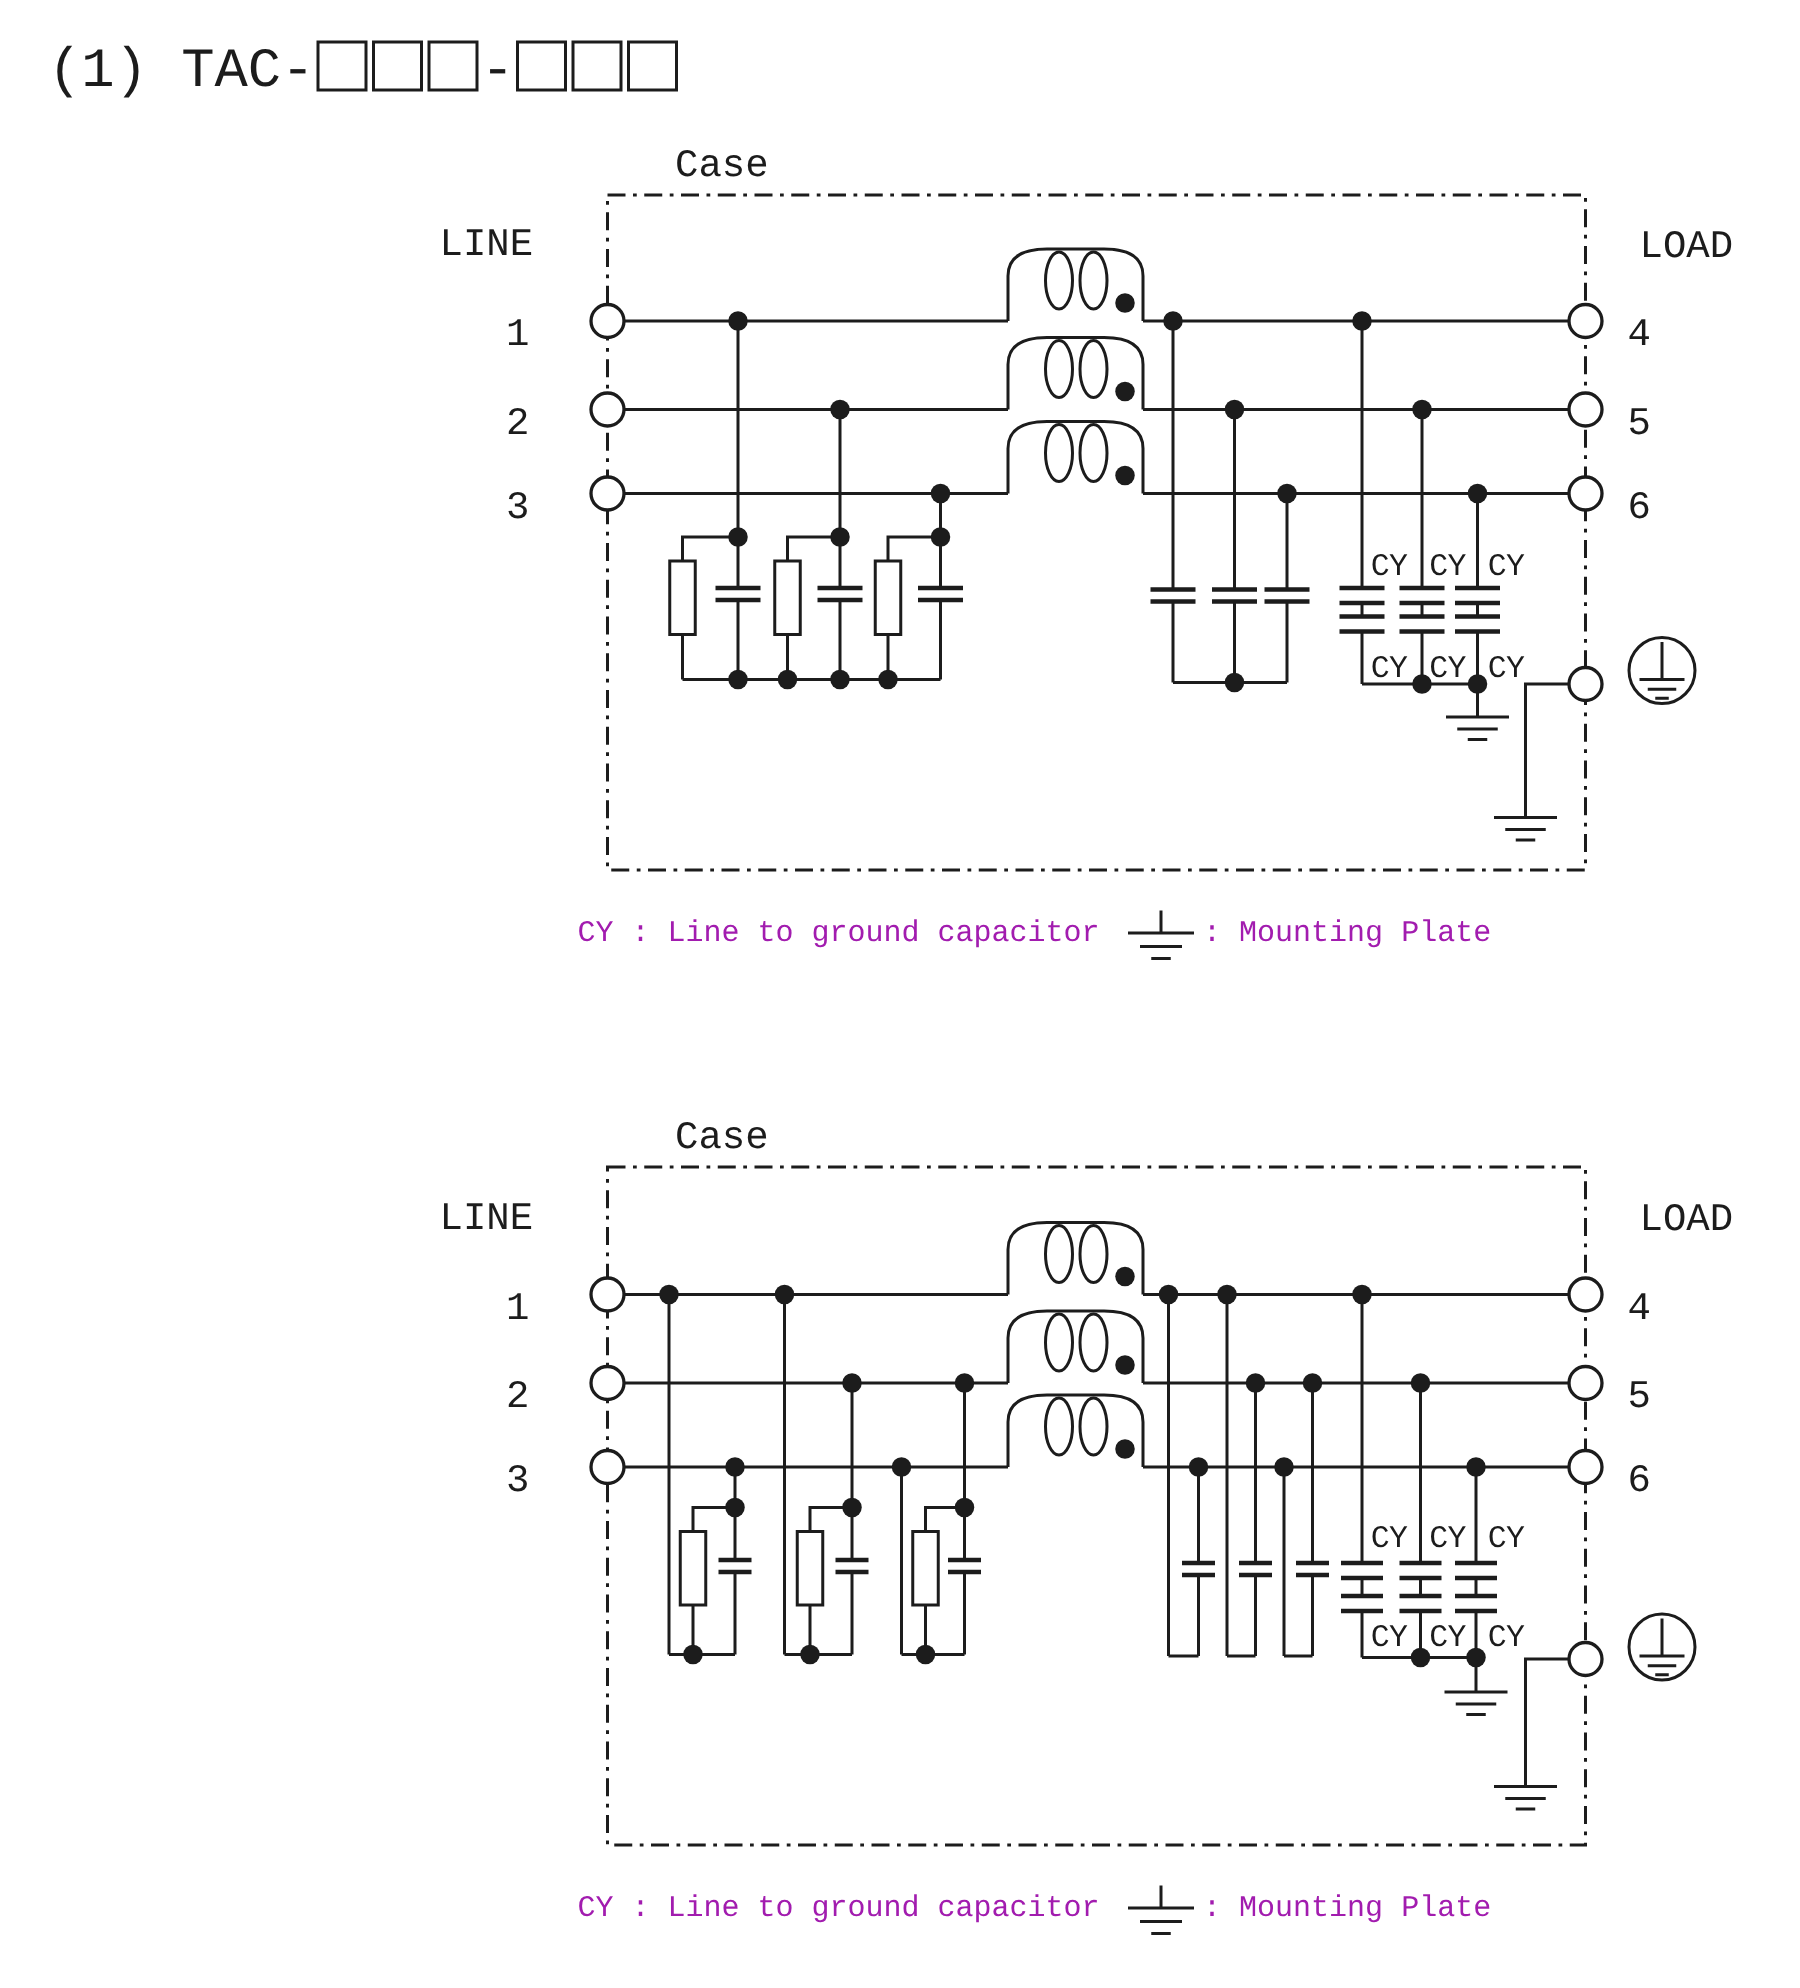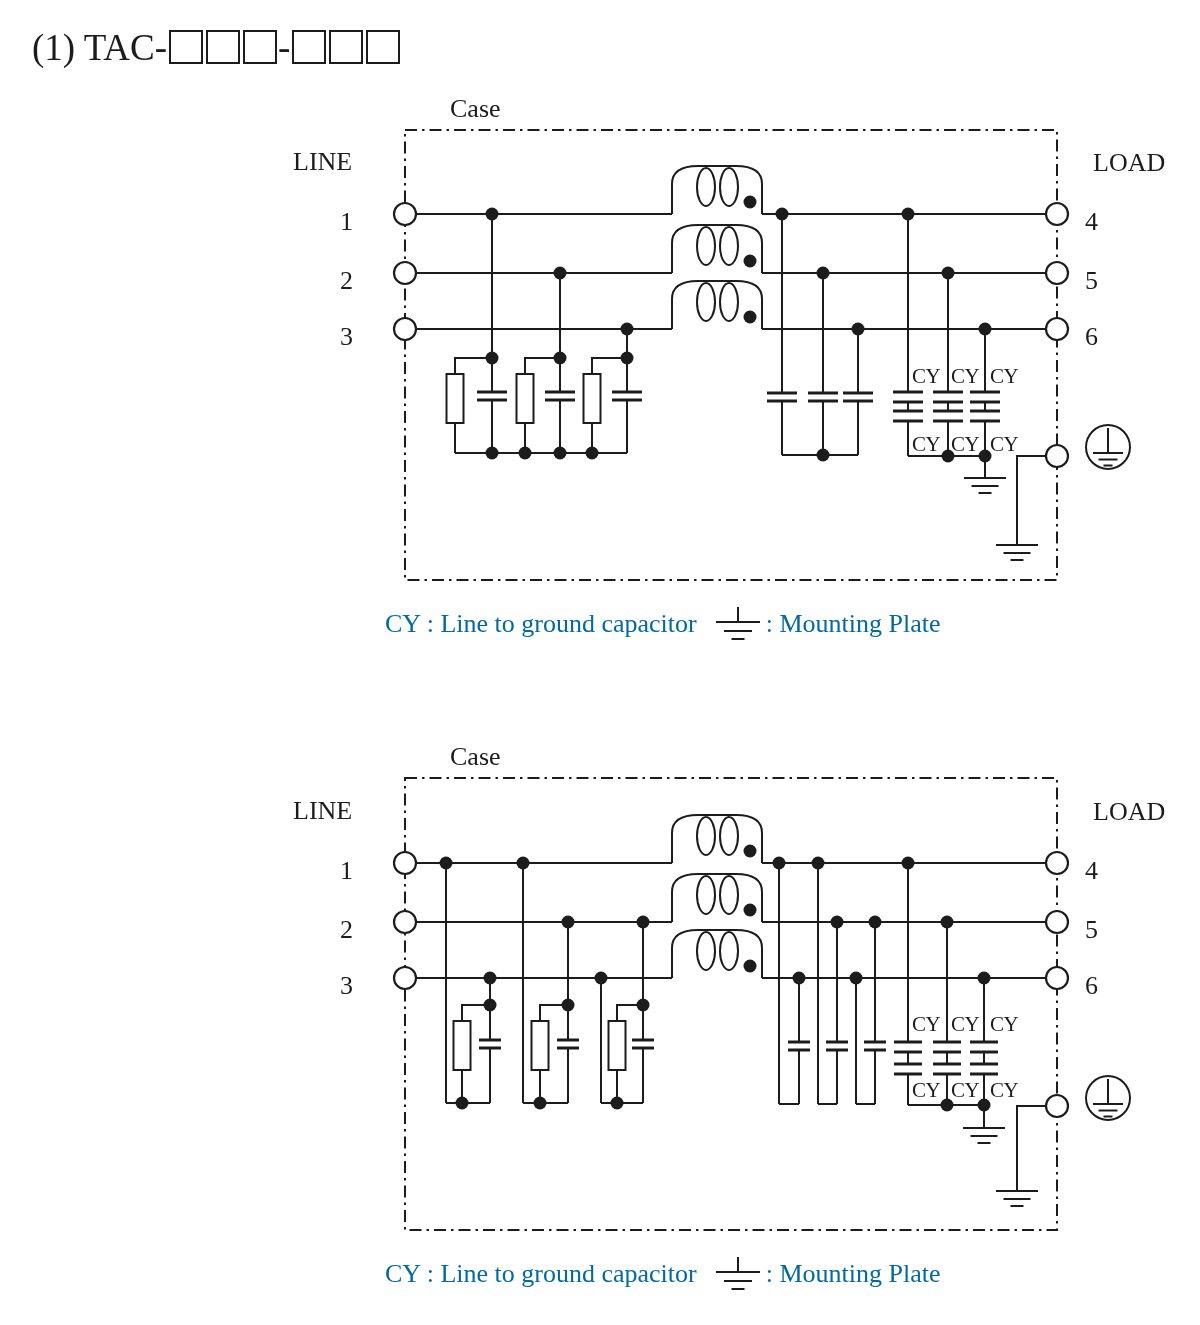--- a/index.html
+++ b/index.html
@@ -1,24 +1,24 @@
 <!DOCTYPE html>
 <html><head>
 <meta charset="utf-8">
 <style>
   html,body{margin:0;padding:0;background:#ffffff;}
   #page{position:relative;width:1200px;height:1325px;background:#ffffff;overflow:hidden;
-        font-family:Liberation Serif, serif;color:#1c1c1c;}
+        font-family:Liberation Mono, monospace;color:#1c1c1c;}
   .title{position:absolute;font-size:37px;line-height:44px;white-space:nowrap;color:#1c1c1c;}
   .title .box{display:inline-block;width:30px;height:30px;border:2.6px solid #1c1c1c;
               margin:0 1.5px;vertical-align:-4px;background:#fff;}
   #title-1{left:32px;top:26px;}
   #title-2{left:32px;top:672px;}
-  .caption{position:absolute;display:flex;align-items:flex-end;white-space:nowrap;
-           font-size:26px;line-height:40px;color:#0369a1;}
+  .caption{position:absolute;display:flex;align-items:flex-start;white-space:nowrap;
+           font-size:20px;line-height:40px;color:#a21caf;}
   #caption-1{left:385px;top:603px;}
   #caption-2{left:385px;top:1253px;}
   .caption .mp-icon{margin:1px 3px 0 16px;flex:0 0 auto;}
   svg.circuit{position:absolute;left:0;top:0;}
   .w{fill:none;stroke:#1c1c1c;stroke-width:2;}
   .p{fill:none;stroke:#1c1c1c;stroke-width:3;}
   .case{fill:none;stroke:#1c1c1c;stroke-width:2;stroke-dasharray:12 5 2.5 5;}
   .term{fill:#ffffff;stroke:#1c1c1c;stroke-width:2.2;}
   .dot{fill:#1c1c1c;stroke:none;}
   .lbl{font-size:26px;fill:#1c1c1c;}

